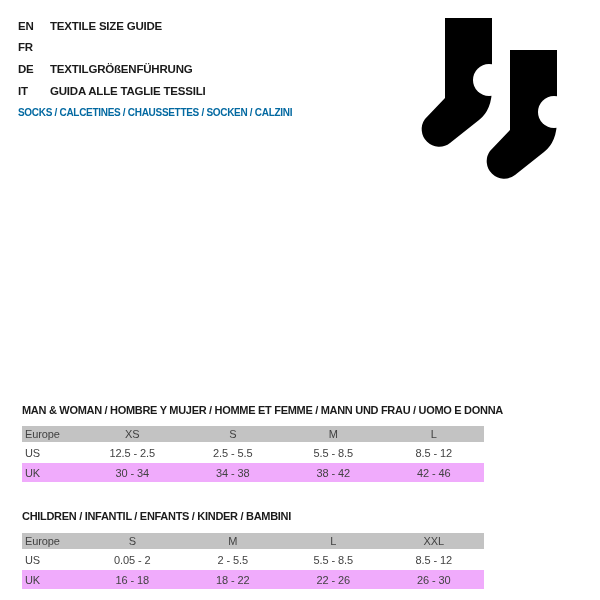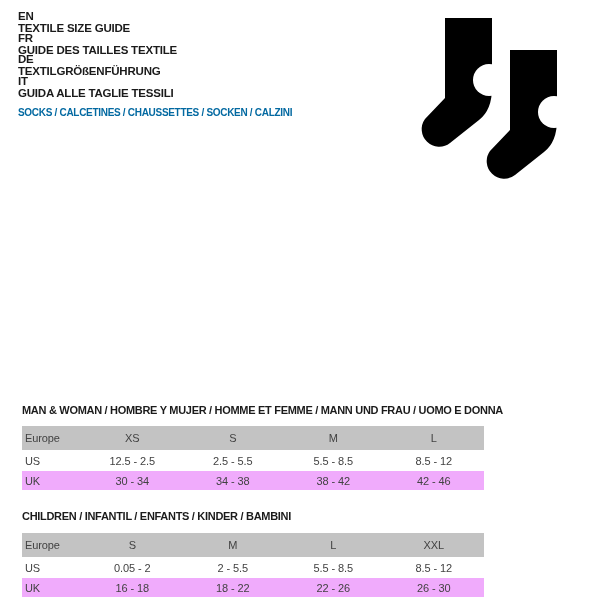--- a/index.html
+++ b/index.html
@@ -3,21 +3,21 @@
 <meta charset="utf-8">
 <style>
   html,body { margin:0; padding:0; }
   body {
     width:600px; height:600px; background:#ffffff; position:relative;
     font-family:"Liberation Sans", sans-serif; overflow:hidden;
   }
 
   
   .lang-list { position:absolute; left:18px; top:10px; }
-  .lang-row { display:flex; height:21.7px; align-items:flex-start;flex-direction:column; }
+  .lang-row { display:flex; height:21.7px; align-items:flex-end; }
   .lang-code, .lang-label {
     font-weight:700; font-size:11.5px; color:#1a1a1a; letter-spacing:-0.2px;
     white-space:nowrap;
   }
   .lang-code { width:32px; }
 
   
   .category-line {
     position:absolute; left:18px; top:107px;
     font-weight:700; font-size:10px; color:#0369a1; letter-spacing:-0.3px;
@@ -37,38 +37,37 @@
   }
   .size-table table {
     border-collapse:separate; border-spacing:0 1px; width:462px; table-layout:fixed;
   }
   #table-0 table { margin-top:7px; }
   #table-1 table { margin-top:8px; }
   .size-table th, .size-table td {
     font-weight:400; font-size:11px; color:#424242; padding:0;
     text-align:center; white-space:nowrap; letter-spacing:-0.1px;
   }
-  .size-table thead th { background:#c3c3c3; height:24px; }
+  .size-table thead th { background:#c3c3c3; height:16px; }
   .size-table tbody td { height:19px; }
   .size-table tbody tr.alt td { background:#f0abfc; }
   .size-table th.region-col, .size-table td.region-cell {
     text-align:left; padding-left:3px;
   }
 </style>
 </head>
 <body>
 
 <div class="lang-list">
   <div class="lang-row">
     <span class="lang-code">EN</span>
     <span class="lang-label">TEXTILE SIZE GUIDE</span>
   </div>
   <div class="lang-row">
     <span class="lang-code">FR</span>
-    <span class="lang-label">GUIDE DES TAILLES TEXTILE</span>
   </div>
   <div class="lang-row">
     <span class="lang-code">DE</span>
     <span class="lang-label">TEXTILGRÖßENFÜHRUNG</span>
   </div>
   <div class="lang-row">
     <span class="lang-code">IT</span>
     <span class="lang-label">GUIDA ALLE TAGLIE TESSILI</span>
   </div>
 </div>

